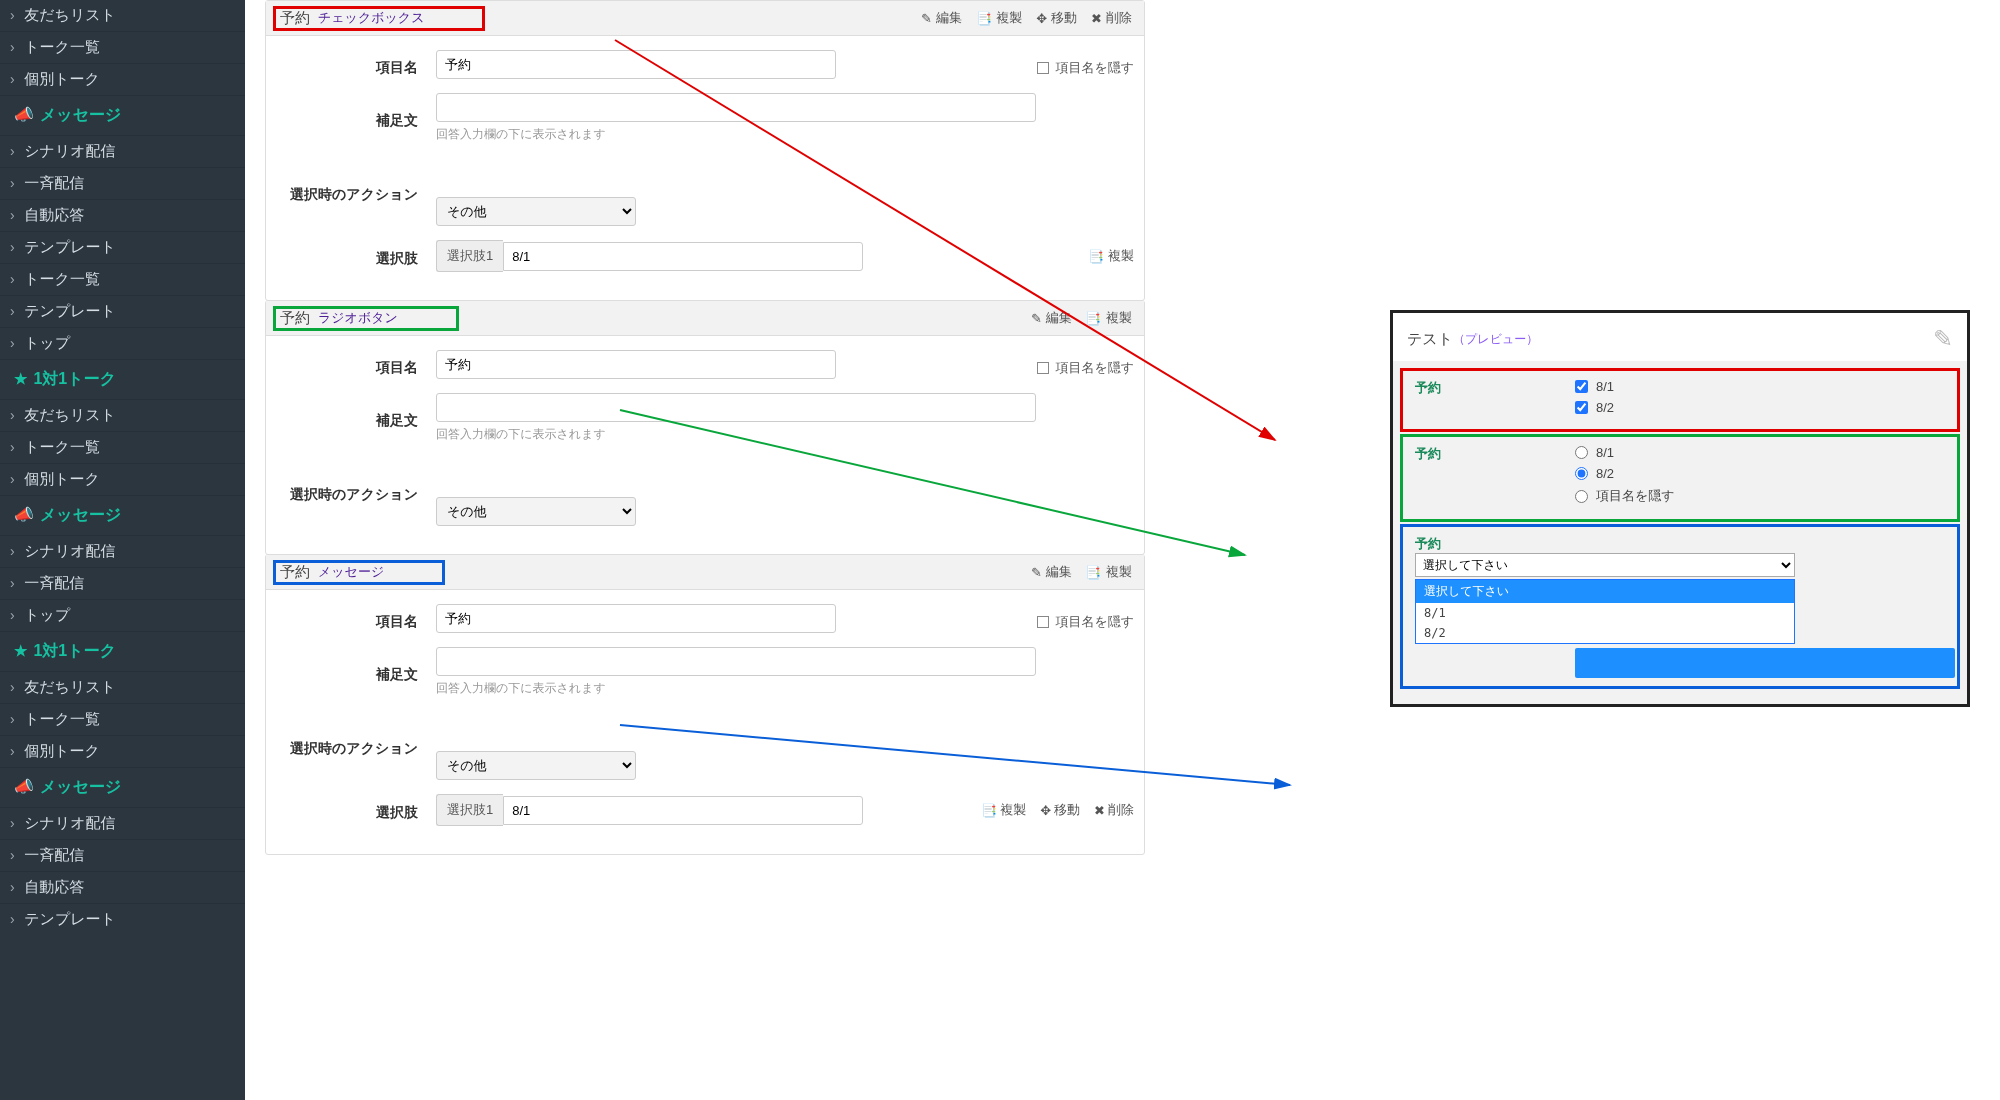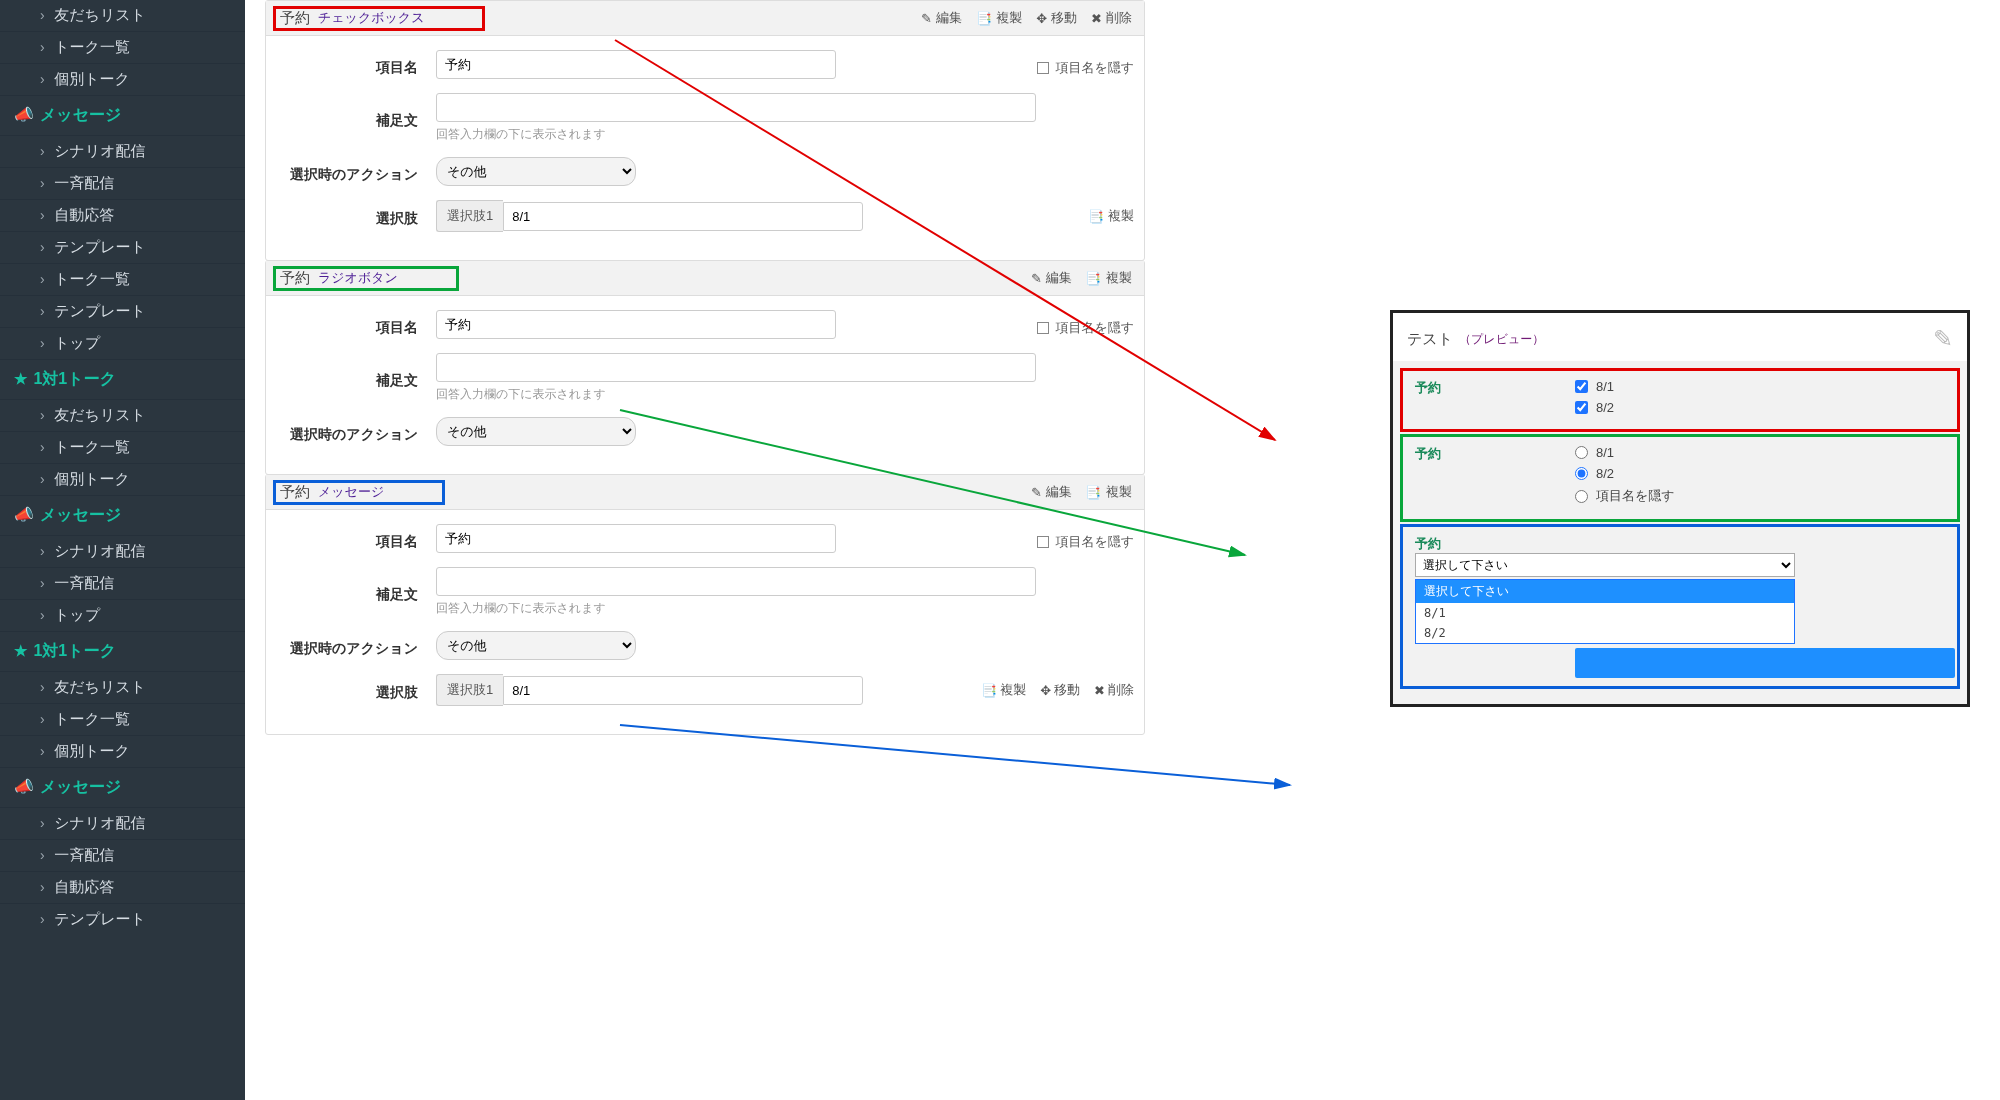--- a/index.html
+++ b/index.html
@@ -1,21 +1,21 @@
 <!DOCTYPE html>
 <html><head>
 <meta charset="utf-8">
 <style>
 * { box-sizing: border-box; margin: 0; padding: 0; }
 body { font-family: "Helvetica Neue", Arial, "Hiragino Kaku Gothic Pro", "Meiryo", sans-serif; font-size: 13px; color: #333; background: #fff; width: 2000px; height: 1100px; overflow: hidden; position: relative; }
 
 
 .sidebar { position: absolute; left: 0; top: 0; width: 245px; height: 100%; background: #2b363f; color: #fff; overflow: hidden; }
 .sidebar ul { list-style: none; }
-.sidebar li { padding: 6px 10px 6px 40px; font-size: 15px; color: #d6dde3; cursor: pointer; }
+.sidebar li { padding: 6px 10px 6px 10px; font-size: 15px; color: #d6dde3; cursor: pointer; }
 .sidebar li.section { color: #16c1a2; font-weight: bold; padding: 9px 10px 9px 14px; font-size: 16px; }
 .sidebar li .chev { display: inline-block; width: 10px; font-size: 14px; color: #9aa5ad; }
 .sidebar li.section .star { color: #16c1a2; font-size: 15px; margin-right: 6px; }
 .sidebar li.section .mega { margin-right: 6px; }
 .sidebar li + li { border-top: 1px solid #25303a; }
 
 
 .main { position: absolute; left: 245px; top: 0; right: 0; bottom: 0; background: #fff; padding: 0 20px; }
 
 .panel { border: 1px solid #ddd; border-radius: 3px; margin-bottom: 0; background: #fff; }
@@ -28,38 +28,38 @@
 .panel-body { padding: 14px 10px; }
 
 .form-row { display: flex; align-items: center; margin-bottom: 14px; }
 .form-row .lbl { width: 160px; text-align: right; padding-right: 18px; padding-top: 6px; font-size: 14px; color: #333; font-weight: bold; }
 .form-row .ctrl { flex: 1; }
 .form-row .hint { font-size: 12px; color: #999; margin-top: 4px; }
 .form-row .side { margin-left: 18px; padding-top: 6px; font-size: 13px; color: #555; display: flex; align-items: center; gap: 6px; }
 
 input[type=text].form-control { width: 400px; padding: 6px 8px; border: 1px solid #ccc; border-radius: 3px; font-size: 13px; }
 input[type=text].form-control.wide { width: 600px; }
-select.form-control { padding: 5px 6px; border: 1px solid #ccc; border-radius: 12px; font-size: 13px; background: #f3f3f3; width: 200px; }
+select.form-control { padding: 5px 6px; border: 1px solid #ccc; border-radius: 3px; font-size: 13px; background: #f3f3f3; width: 200px; margin-top: 40px; }
 
 .choice-row { display: flex; align-items: center; gap: 0; }
 .choice-row .tag { background: #eee; border: 1px solid #ccc; border-right: none; padding: 6px 10px; border-radius: 3px 0 0 3px; font-size: 13px; color: #555; }
 .choice-row input[type=text] { border: 1px solid #ccc; padding: 6px 8px; font-size: 13px; border-radius: 0 3px 3px 0; width: 360px; }
 .choice-row .row-actions { margin-left: auto; display: flex; gap: 14px; }
 .choice-row .row-actions span { color: #555; cursor: pointer; font-size: 13px; display: inline-flex; align-items: center; gap: 3px; }
 
 
 .hi-red { outline: 3px solid #e10000; outline-offset: -2px; }
 .hi-green { outline: 3px solid #09a63b; outline-offset: -2px; }
 .hi-blue { outline: 3px solid #0a5fd8; outline-offset: -2px; }
 
 
 .preview { position: absolute; right: 30px; top: 310px; width: 580px; background: #fff; border: 3px solid #222; z-index: 50; }
 .preview .pv-head { background: #fff; padding: 12px 14px 8px; display: flex; align-items: center; }
 .preview .pv-head .pv-title { font-size: 15px; color: #444; }
-.preview .pv-head .pv-sub { font-size: 12px; color: #701a75; margin-left: 6px; }
+.preview .pv-head .pv-sub { font-size: 12px; color: #8b5cf6; }
 .preview .pv-head .pv-edit { margin-left: auto; color: #bbb; font-size: 24px; }
 .preview .pv-body { background: #f2f2f2; padding: 10px; }
 .preview .pv-section { display: flex; padding: 8px 12px; margin-bottom: 8px; }
 .preview .pv-section .pv-label { width: 160px; font-size: 13px; color: #1a8a5a; font-weight: bold; }
 .preview .pv-section .pv-opts { flex: 1; font-size: 13px; color: #444; }
 .preview .pv-opts .opt { display: flex; align-items: center; gap: 8px; margin-bottom: 6px; }
 .preview .pv-opts input[type=checkbox], .preview .pv-opts input[type=radio] { accent-color: #1e73ff; }
 .preview select.pv-select { width: 380px; padding: 3px; border: 1px solid #aaa; font-size: 12px; background: #fff; }
 .preview .pv-dropdown-open { width: 380px; border: 1px solid #1e73ff; margin-top: 2px; font-family: monospace; font-size: 12px; background: #fff; }
 .preview .pv-dropdown-open .sel { background: #1e90ff; color: #fff; padding: 3px 8px; }

